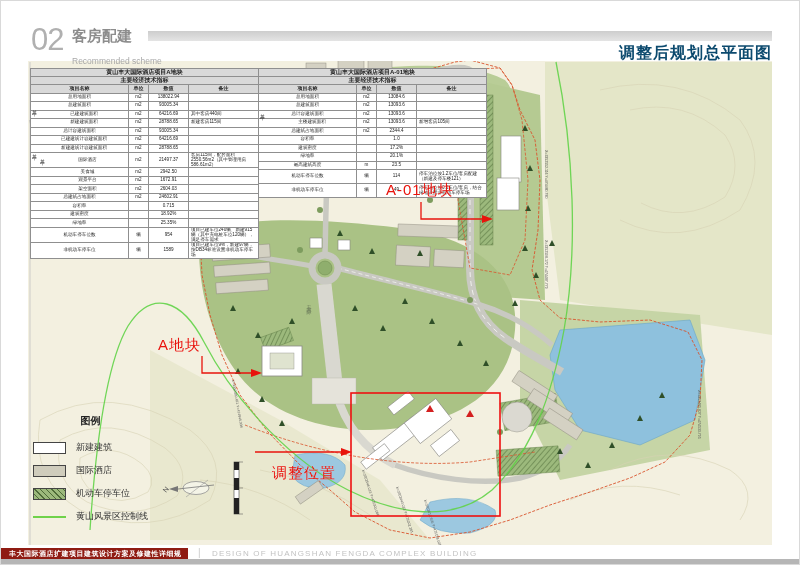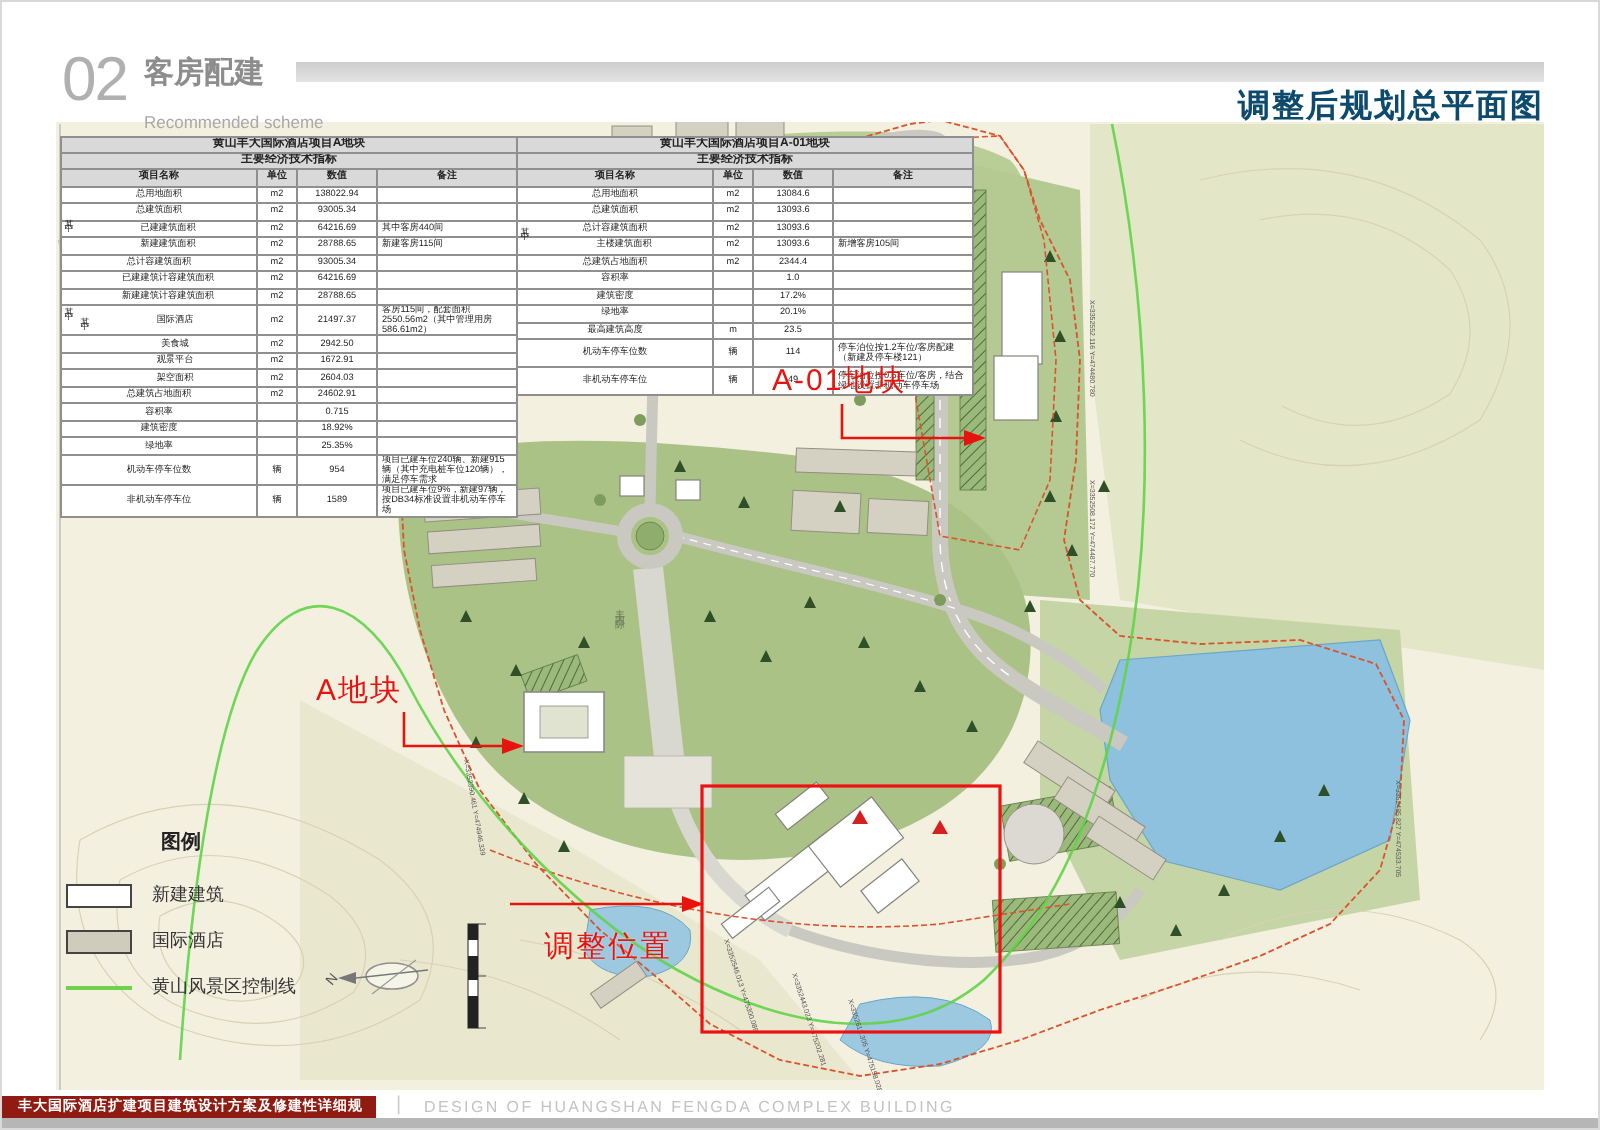--- a/index.html
+++ b/index.html
@@ -503,20 +503,24 @@
   <div class="legend-title">图例</div>
   <div class="lg-row">
     <div class="lg-swatch sw-new"></div>
     <div class="lg-label">新建建筑</div>
   </div>
   <div class="lg-row">
     <div class="lg-swatch sw-exist"></div>
     <div class="lg-label">国际酒店</div>
   </div>
   <div class="lg-row">
+    <div class="lg-swatch sw-park"></div>
+    <div class="lg-label">机动车停车位</div>
+  </div>
+  <div class="lg-row">
     <div class="lg-line green"></div>
     <div class="lg-label">黄山风景区控制线</div>
   </div>
 </div>
 
 <div class="footer-red">丰大国际酒店扩建项目建筑设计方案及修建性详细规划</div>
 <div class="footer-div">|</div>
 <div class="footer-en">DESIGN OF HUANGSHAN FENGDA COMPLEX BUILDING</div>
 <div class="footer-strip"></div>
 

